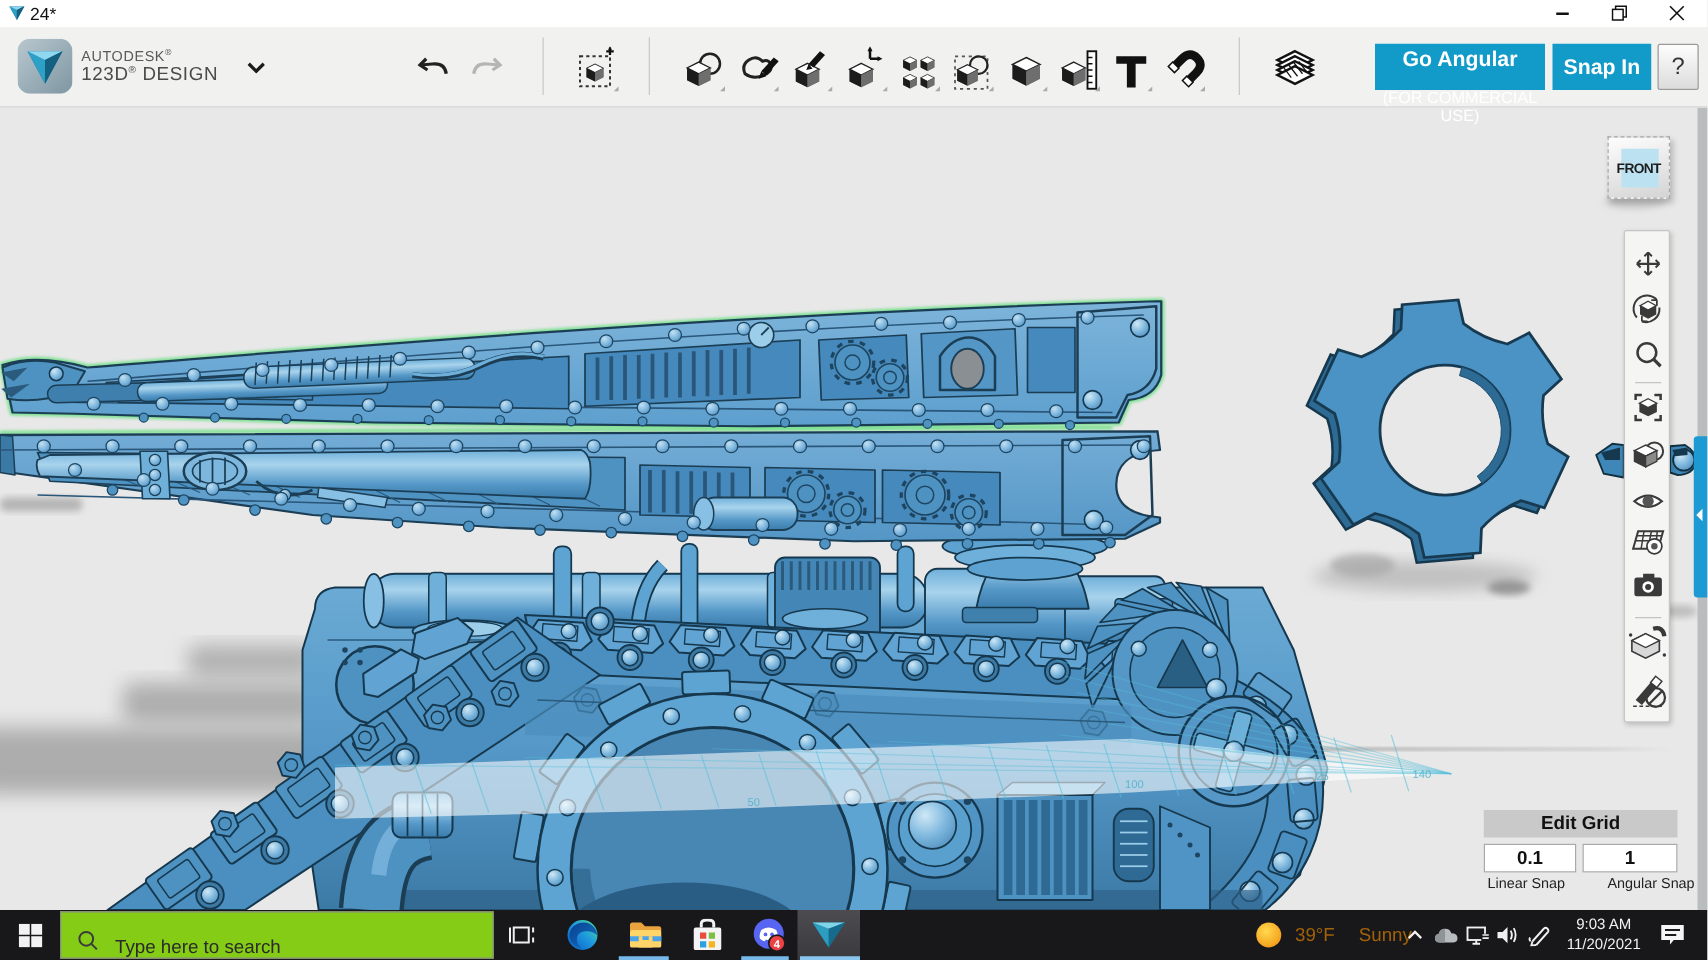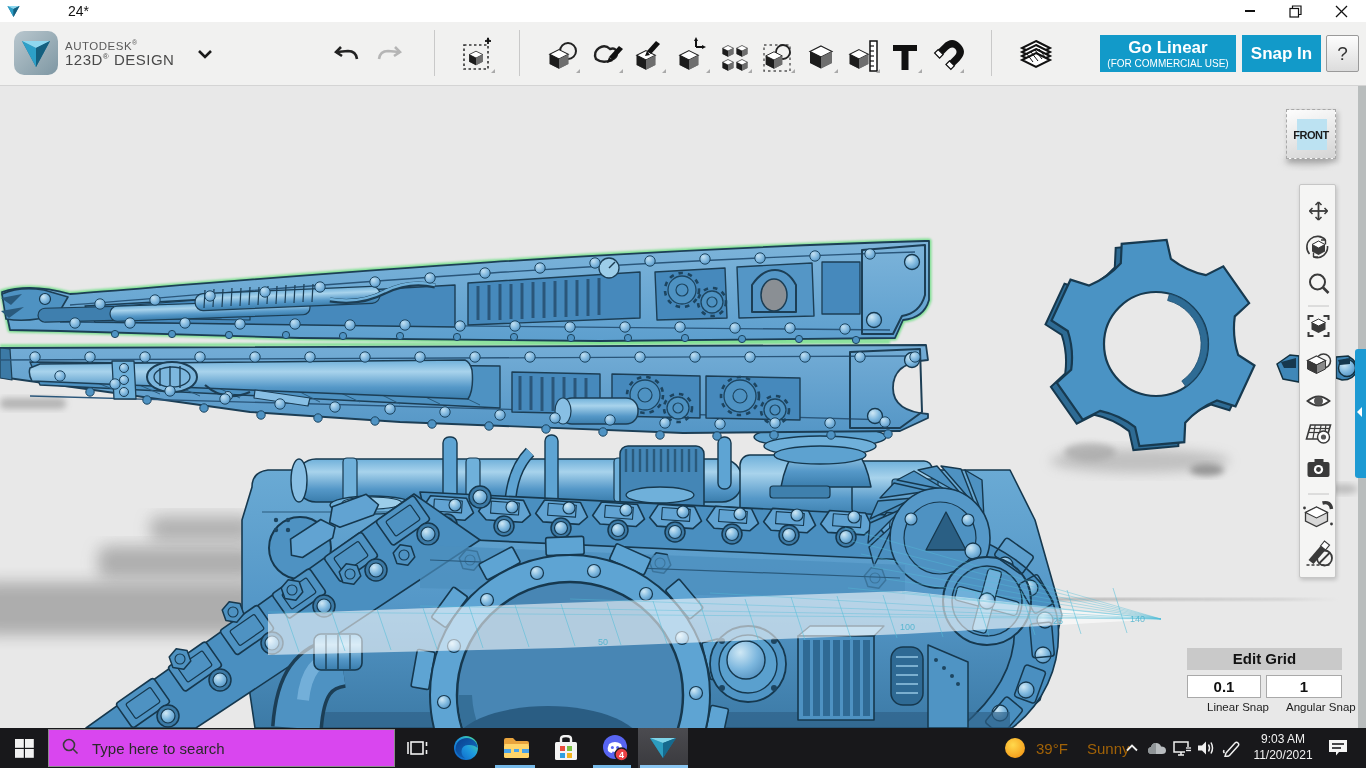--- a/index.html
+++ b/index.html
@@ -1,49 +1,49 @@
 <!DOCTYPE html>
 <html><head><meta charset="utf-8">
 <style>
 * { margin:0; padding:0; box-sizing:border-box; }
 html,body { width:1366px; height:768px; overflow:hidden; font-family:"Liberation Sans", sans-serif; }
 #app { position:relative; width:1366px; height:768px; background:#e8e8e8; }
 #titlebar { position:absolute; left:0; top:0; width:1366px; height:22px; background:#ffffff; }
 #titlebar .ttri { position:absolute; left:7px; top:4px; }
-#titlebar .tname { position:absolute; left:24px; top:3px; font-size:14px; color:#111;margin-left:44px; }
+#titlebar .tname { position:absolute; left:24px; top:3px; font-size:14px; color:#111; }
 #titlebar .wbtn { position:absolute; top:4px; }
 #toolbar { position:absolute; left:0; top:22px; width:1366px; height:64px; background:#f1f1f0; border-bottom:1px solid #d4d4d4; }
 #toolbar .logo { position:absolute; left:14px; top:9px; }
 .adtext { position:absolute; left:65px; top:17px; line-height:1.05; }
 .adtext .l1 { font-size:11.5px; color:#5a5a5a; letter-spacing:0.5px; }
 .adtext .l2 { font-size:15px; font-weight:normal; color:#4a4a4a; letter-spacing:0.5px; }
 .chev { position:absolute; left:197px; top:27px; width:16px; height:10px; }
 .tbi { position:absolute; top:15px; }
 .sep { position:absolute; top:8px; width:1px; height:46px; background:#c9c9c9; }
 .gopremium { position:absolute; left:1100px; top:13px; width:136px; height:37px; background:#129ac9; color:#fff; text-align:center; }
 .gopremium .b1 { font-size:17px; font-weight:bold; margin-top:3px; }
-.gopremium .b2 { font-size:10px; margin-top:0px; }
+.gopremium .b2 { font-size:13px; margin-top:12px; }
 .signin { position:absolute; left:1242px; top:13px; width:79px; height:37px; background:#129ac9; color:#fff; text-align:center; font-size:17px; font-weight:bold; line-height:37px; }
 .helpb { position:absolute; left:1326px; top:13px; width:33px; height:37px; background:linear-gradient(#fdfdfd,#dcdcdc); border:1px solid #9a9a9a; text-align:center; font-size:19px; color:#333; line-height:35px; border-radius:2px; }
 #canvas { position:absolute; left:0; top:86px; width:1366px; height:642px; background:#e8e8e8; }
 #rightstrip { position:absolute; left:1358px; top:0; width:8px; height:642px; background:#b9bdbd; }
 #bluetab { position:absolute; left:1355px; top:263px; width:11px; height:129px; background:#1d9ad3; border-radius:3px 0 0 3px; }
 #bluetab:after { content:""; position:absolute; left:2px; top:58px; border-right:5px solid #fff; border-top:5px solid transparent; border-bottom:5px solid transparent; }
 #viewcube { position:absolute; left:1286px; top:23px; width:50px; height:50px; background:linear-gradient(165deg,#fdfdfd,#d4d4d4); border:1px dashed #a8a8a8; box-shadow:2px 3px 5px rgba(0,0,0,0.22); }
 #viewcube .inner { position:absolute; left:10px; top:9px; width:30px; height:31px; background:#bce2f2; }
 #viewcube .lbl { position:absolute; left:0; top:19px; width:100%; text-align:center; font-size:11px; font-weight:bold; color:#1c1c1c; letter-spacing:-0.5px; }
 #righttools { position:absolute; left:1299px; top:98px; width:37px; height:394px; background:#f5f5f4; border:1px solid #c6c6c6; border-radius:2px; box-shadow:1px 2px 4px rgba(0,0,0,0.18); }
 #editgrid { position:absolute; left:1187px; top:562px; width:155px; }
 #editgrid .hdr { width:155px; height:22px; background:#c9c9c9; text-align:center; font-size:15px; font-weight:bold; color:#111; line-height:22px; }
 #editgrid .row { position:relative; margin-top:5px; height:23px; }
 #editgrid input { position:absolute; top:0; height:23px; border:1px solid #a9a9a9; background:#fff; font-family:"Liberation Sans",sans-serif; font-size:15px; font-weight:bold; text-align:center; color:#111; }
 #editgrid .lbls { position:relative; margin-top:3px; height:14px; font-size:11.5px; color:#222; white-space:nowrap; }
 #taskbar { position:absolute; left:0; top:728px; width:1366px; height:40px; background:#18181b; }
 .tbitem { position:absolute; top:0; height:40px; display:flex; align-items:center; justify-content:center; }
-#search { position:absolute; left:48px; top:1px; width:347px; height:38px; background:#d946ef; border:1px solid #8a8a8a; display:flex; align-items:center; }
+#search { position:absolute; left:48px; top:1px; width:347px; height:38px; background:#84cc16; border:1px solid #8a8a8a; display:flex; align-items:flex-end; }
 #search .mag { margin-left:13px; }
 #search .stext { margin-left:13px; font-size:15px; color:#2a2a2a; }
 .underline { position:absolute; top:37px; height:3px; background:#76b9e8; }
 .tray { position:absolute; top:0; height:40px; display:flex; align-items:center; color:#a16207; font-size:15px; }
 .clock { position:absolute; left:1247px; top:3px; width:72px; text-align:center; color:#f2f2f2; font-size:12px; line-height:16px; }
 </style></head>
 <body>
 <div id="app">
   <div id="canvas">
     
@@ -799,21 +799,21 @@
 </g>
 </g>
 </svg></div>
     <div id="editgrid">
       <div class="hdr">Edit Grid</div>
       <div class="row">
         <input style="left: 0px; width: 74px;" value="0.1">
         <input style="left: 79px; width: 76px;" value="1">
       </div>
       <div class="lbls">
-          <span style="position:absolute;left:20px">Linear Snap</span>
+          <span style="position:absolute;left:3px">Linear Snap</span>
           <span style="position:absolute;left:99px">Angular Snap</span>
         </div>
     </div>
   </div>
   <div id="titlebar">
     <span class="ttri"><svg width="13" height="13" viewBox="0 0 13 13">
           <polygon points="0.5,1 12.5,1 6.5,12" fill="#1b6e96"></polygon>
           <polygon points="0.5,1 6.5,4 6.5,12" fill="#2da0c8"></polygon>
           <polygon points="0.5,1 12.5,1 6.5,4" fill="#8fd8ef"></polygon>
           <polygon points="6.5,4 12.5,1 6.5,12" fill="#15607f"></polygon>
@@ -1006,21 +1006,21 @@
             <polygon points="17,16 31,23 17,30 3,23"></polygon>
           </g>
           <g stroke="#111" stroke-width="1">
             <line x1="8" y1="17" x2="14" y2="25"></line>
             <line x1="12" y1="15" x2="19" y2="24"></line>
             <line x1="16" y1="13" x2="23" y2="22"></line>
             <line x1="20" y1="12" x2="26" y2="20"></line>
           </g>
         </svg></div>
     <div class="gopremium">
-        <div class="b1">Go Linear</div>
+        <div class="b1">Go Angular</div>
         <div class="b2">(FOR COMMERCIAL USE)</div>
       </div>
     <div class="signin">Snap In</div>
     <div class="helpb">?</div>
   </div>
   <div id="taskbar">
     <div class="tbitem" style="left:5px;width:38px">
         <svg width="19" height="19" viewBox="0 0 19 19">
           <g fill="#f2f2f2">
             <rect x="0" y="0" width="8.8" height="8.8"></rect>

